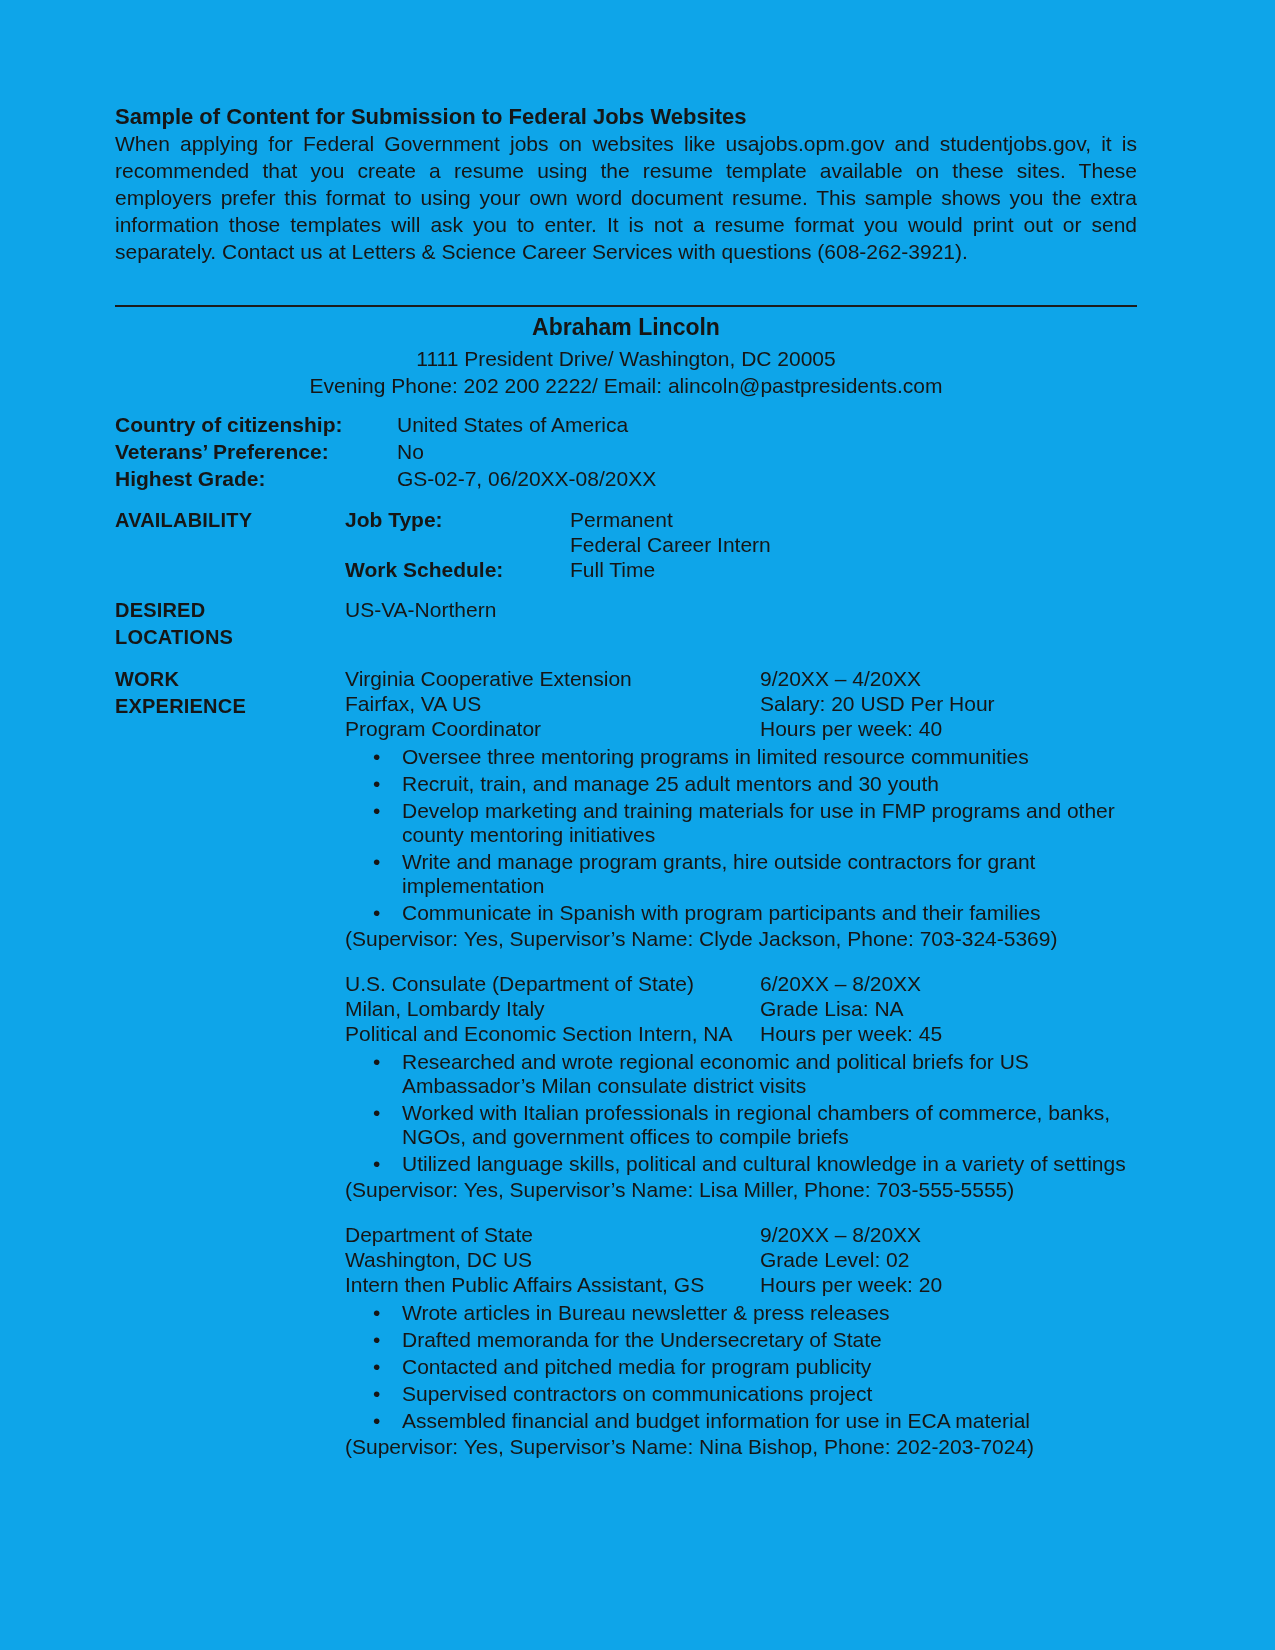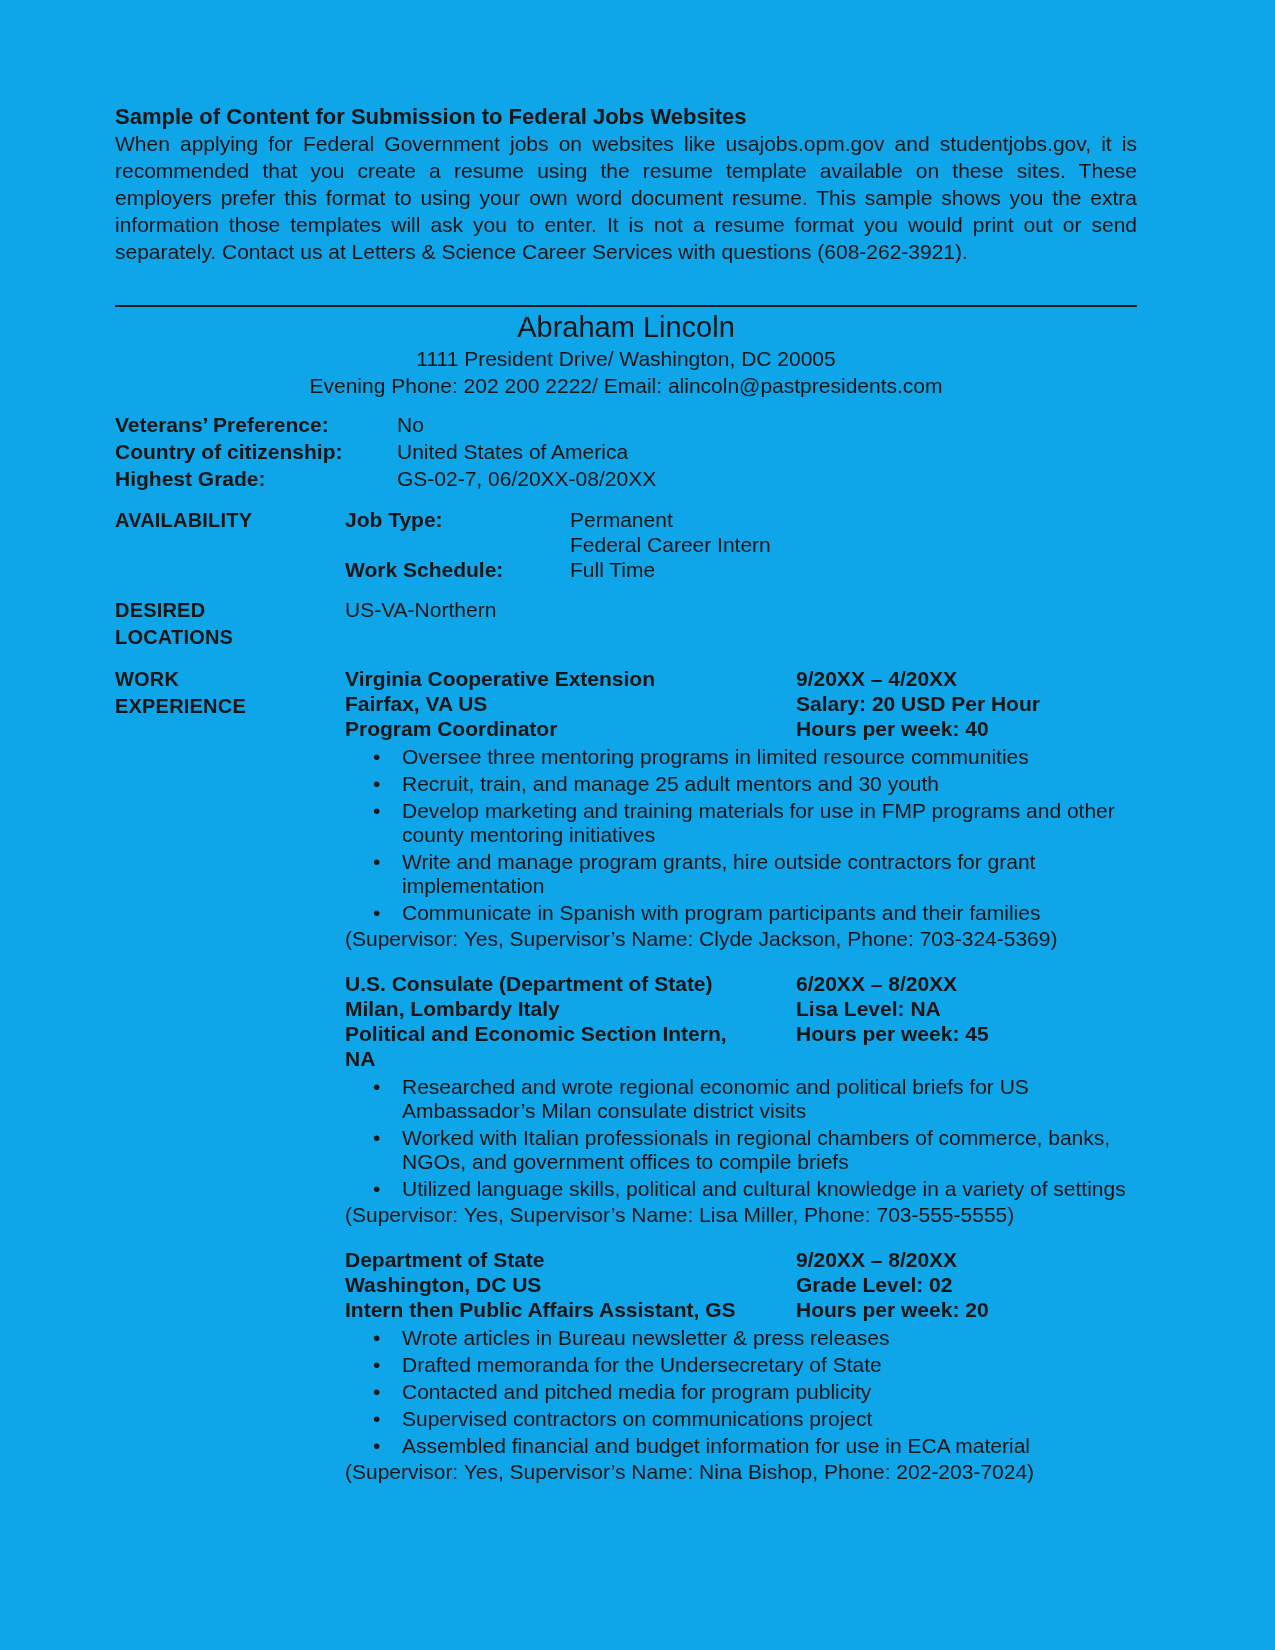--- a/index.html
+++ b/index.html
@@ -27,21 +27,21 @@
     margin: 0;
     text-align: justify;
   }
   
   .divider {
     margin-top: 40px;
     border-bottom: 2px solid #1c1c1c;
   }
   
   .person { text-align: center; margin-top: 2px; }
-  .person-name { font-size: 29px; font-weight: normal; line-height: 36px; }
+  .person-name { font-size: 23px; font-weight: bold; line-height: 36px; }
   .person-line { font-size: 21px; line-height: 27px; }
   
   .profile { margin-top: 12px; }
   .profile-row {
     display: grid;
     grid-template-columns: 282px 1fr;
     font-size: 21px;
     line-height: 27px;
   }
   .profile-label { font-weight: bold; }
@@ -65,23 +65,22 @@
     line-height: 25px;
   }
   .avail-label { font-weight: bold; }
   
   .loc-line { line-height: 26px; }
   
   .job + .job { margin-top: 20px; }
   .job-header {
     display: grid;
     grid-template-columns: 415px 1fr;
-    font-weight: bold;
+    font-weight: normal;
     line-height: 25px;
-    gap: 36px;
   }
   .bullets {
     list-style: none;
     margin: 4px 0 0 0;
     padding: 0;
   }
   .bullets li {
     position: relative;
     padding-left: 57px;
     line-height: 24px;
@@ -108,26 +107,26 @@
   <div class="divider"></div>
 
   <header class="person">
     <div class="person-name">Abraham Lincoln</div>
     <div class="person-line">1111 President Drive/ Washington, DC 20005</div>
     <div class="person-line">Evening Phone: 202 200 2222/ Email: alincoln@pastpresidents.com</div>
   </header>
 
   <section class="profile">
     <div class="profile-row">
+      <div class="profile-label">Country of citizenship:</div>
+      <div class="profile-value">United States of America</div>
+    </div>
+    <div class="profile-row">
       <div class="profile-label">Veterans’ Preference:</div>
       <div class="profile-value">No</div>
-    </div>
-    <div class="profile-row">
-      <div class="profile-label">Country of citizenship:</div>
-      <div class="profile-value">United States of America</div>
     </div>
     <div class="profile-row">
       <div class="profile-label">Highest Grade:</div>
       <div class="profile-value">GS-02-7, 06/20XX-08/20XX</div>
     </div>
   </section>
 
   <section class="grid-section">
     <div class="side-label">AVAILABILITY</div>
     <div class="avail-body">
@@ -190,21 +189,21 @@
 
       <article class="job">
         <div class="job-header">
           <div>
             <div>U.S. Consulate (Department of State)</div>
             <div>Milan, Lombardy Italy</div>
             <div>Political and Economic Section Intern, NA</div>
           </div>
           <div>
             <div>6/20XX – 8/20XX</div>
-            <div>Lisa Level: NA</div>
+            <div>Grade Lisa: NA</div>
             <div>Hours per week: 45</div>
           </div>
         </div>
         <ul class="bullets">
           <li>Researched and wrote regional economic and political briefs for US Ambassador’s Milan consulate district visits</li>
           <li>Worked with Italian professionals in regional chambers of commerce, banks, NGOs, and government offices to compile briefs</li>
           <li>Utilized language skills, political and cultural knowledge in a variety of settings</li>
         </ul>
         <div class="supervisor">(Supervisor: Yes, Supervisor’s Name: Lisa Miller, Phone: 703-555-5555)</div>
       </article>

